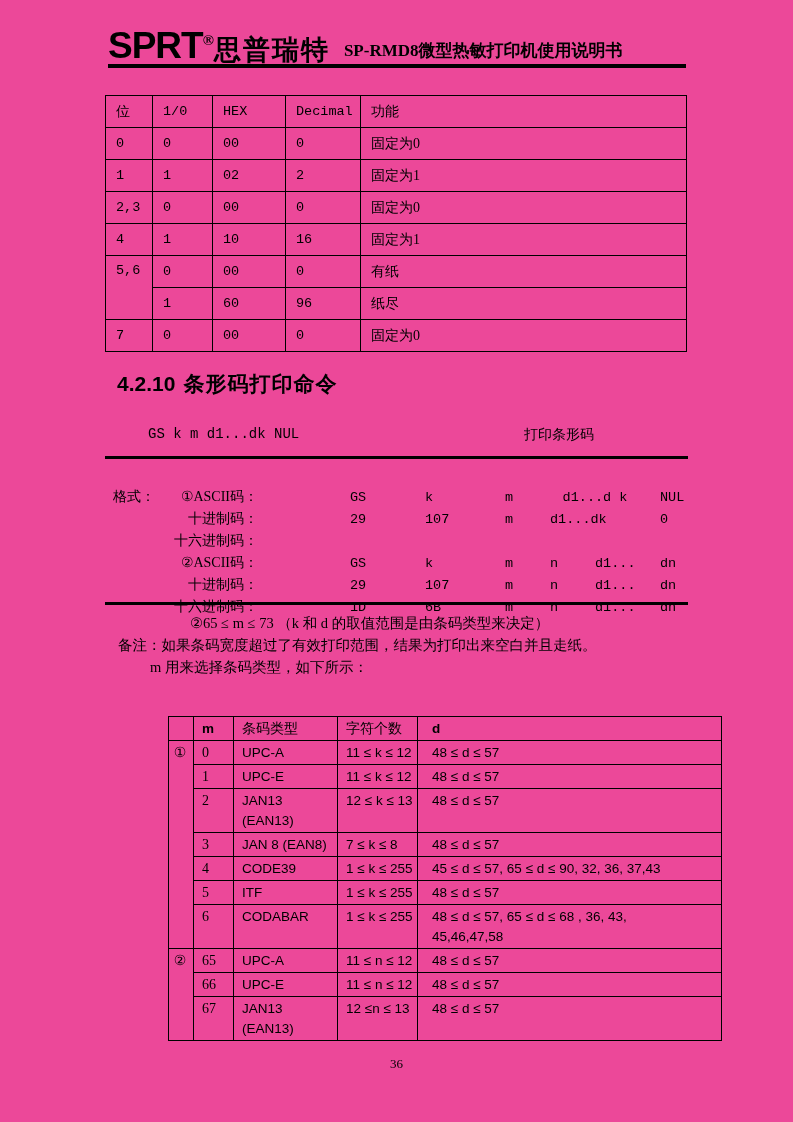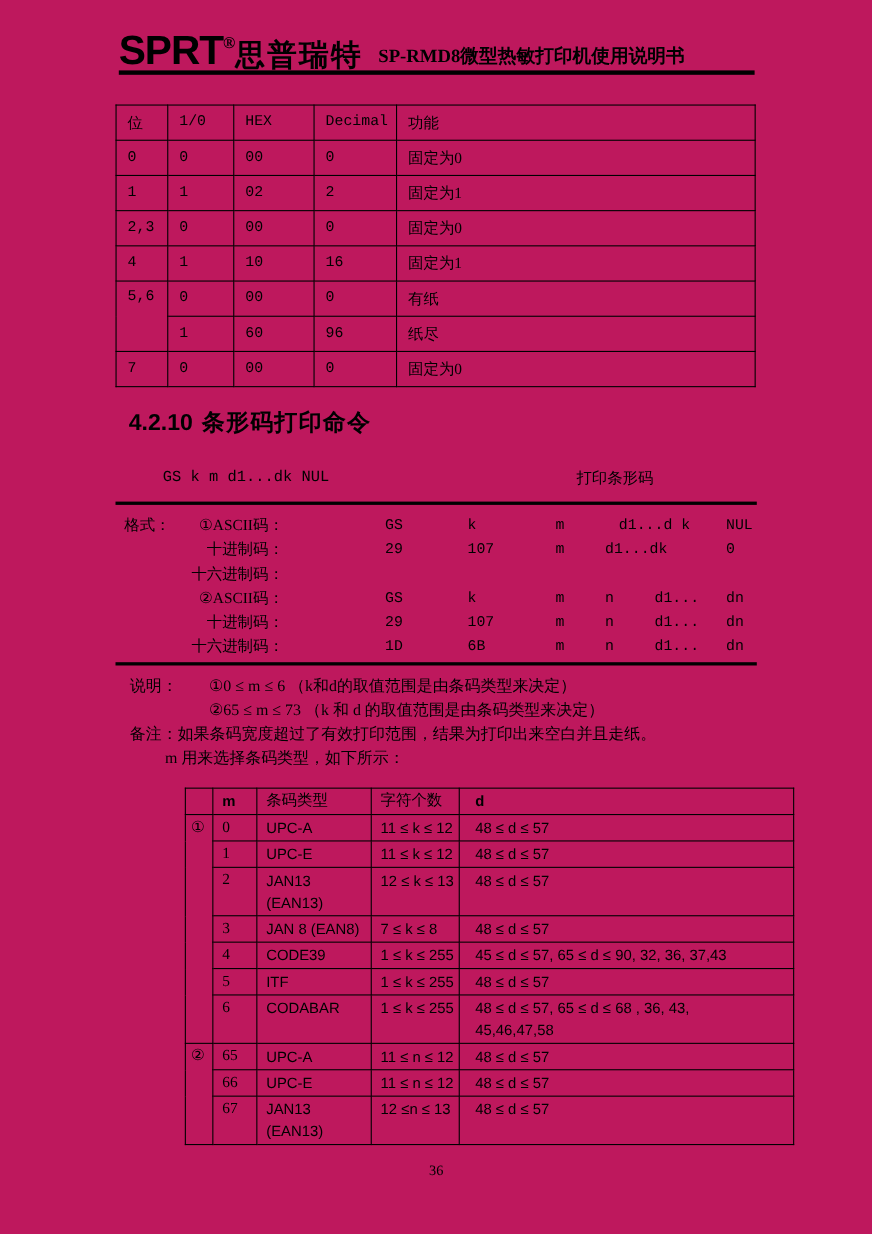--- a/index.html
+++ b/index.html
@@ -4,21 +4,21 @@
 <style>
   * { margin:0; padding:0; box-sizing:border-box; }
   html,body { background:#ffffff; }
   body {
     width:793px; height:1122px;
     font-family:"Liberation Serif", serif;
     color:#000;
     position:relative;
     overflow:hidden;
   }
-  .page { position:absolute; inset:0; background:#be185d; }
+  .page { position:absolute; inset:0; background:#ec4899; }
 
   
   .header {
     position:absolute; left:108px; top:24px; width:578px; height:44px;
     border-bottom:4px solid #000;
     display:flex; align-items:flex-end;
   }
   .logo-wrap { display:flex; align-items:flex-end; font-weight:bold; line-height:1; }
   .logo-latin { font-family:"Liberation Sans", sans-serif; font-size:37px; font-weight:bold; letter-spacing:-1px; }
   .logo-reg { font-size:15px; font-weight:bold; position:relative; top:-16px; }
@@ -51,21 +51,21 @@
   
   .cmd-row { position:absolute; left:0; top:426px; width:793px; height:20px; font-size:14px; }
   .cmd-syntax { position:absolute; left:148px; font-family:Liberation Mono, monospace; }
   .cmd-name { position:absolute; left:508px;margin-left:16px; }
 
   .rule { position:absolute; left:105px; width:583px; height:3px; background:#000; }
   .rule-1 { top:456px; }
   .rule-2 { top:602px; }
 
   
-  .fmt-block { position:absolute; left:113px; top:467px; width:600px; font-size:14px; }
+  .fmt-block { position:absolute; left:113px; top:486px; width:600px; font-size:14px; }
   .fmt-row { height:22px; white-space:nowrap; display:flex; align-items:center; }
   .fmt-prefix { display:inline-block; width:45px; flex:0 0 45px; }
   .fmt-label { display:inline-block; width:100px; flex:0 0 100px; text-align:right; }
   .fmt-cols { display:inline-block; margin-left:72px; font-family:"Liberation Mono", monospace; font-size:13.5px; }
   .fmt-col { display:inline-block;margin-left:20px; }
 
   
   .notes { position:absolute; left:118px; top:614px; width:600px; font-size:14.5px; }
   .note-row { height:22px; display:flex; white-space:nowrap; }
   .note-gutter { display:inline-block; width:72px; flex:0 0 72px; }
@@ -220,24 +220,20 @@
         <span class="fmt-prefix"></span>
         <span class="fmt-label">十六进制码：</span>
         <span class="fmt-cols"><span class="fmt-col" style="width: 55px;">1D</span><span class="fmt-col" style="width: 60px;">6B</span><span class="fmt-col" style="width: 25px;">m</span><span class="fmt-col" style="width: 25px;">n</span><span class="fmt-col" style="width: 45px;">d1...</span><span class="fmt-col" style="width: 40px;">dn</span></span>
       </div>
     </div>
 
   <div class="rule rule-2"></div>
 
   <div class="notes">
       <div class="note-row">
-        <span class="note-gutter">说明：</span>
-        <span>①0 ≤ m ≤ 6 （k和d的取值范围是由条码类型来决定）</span>
-      </div>
-      <div class="note-row">
         <span class="note-gutter"></span>
         <span>②65 ≤ m ≤ 73 （k 和 d 的取值范围是由条码类型来决定）</span>
       </div>
       <div class="remark-row"><span>备注：</span><span>如果条码宽度超过了有效打印范围，结果为打印出来空白并且走纸。</span></div>
       <div class="remark-row2">m 用来选择条码类型，如下所示：</div>
     </div>
 
   <table class="t2">
     <colgroup>
       <col style="width:25px">

